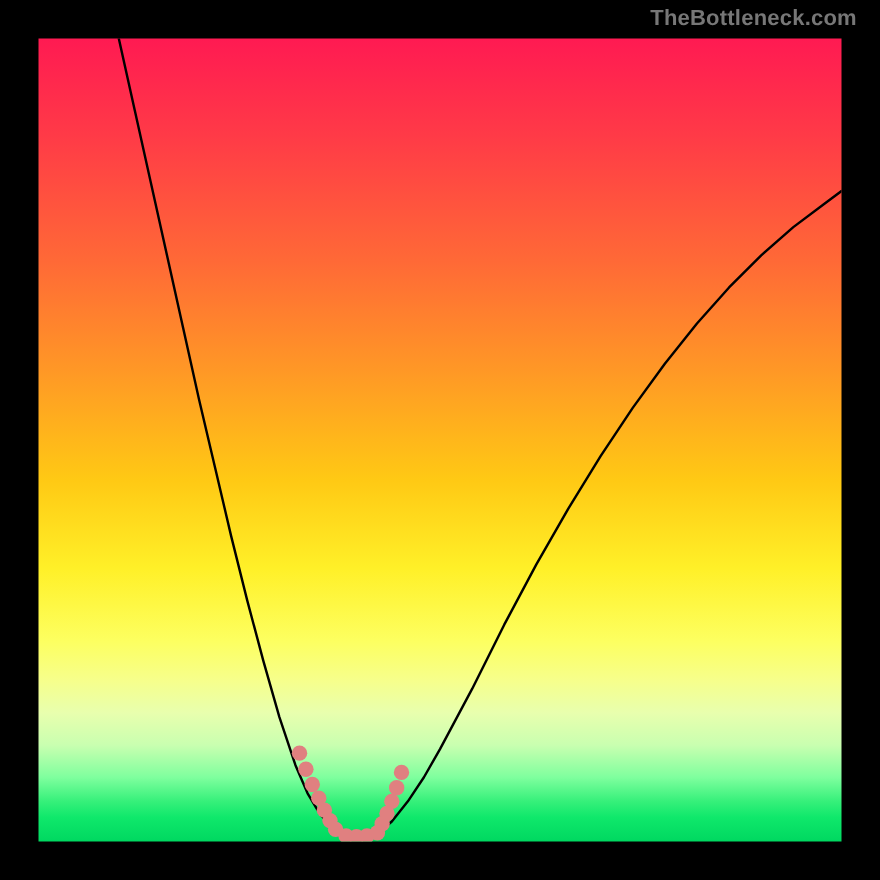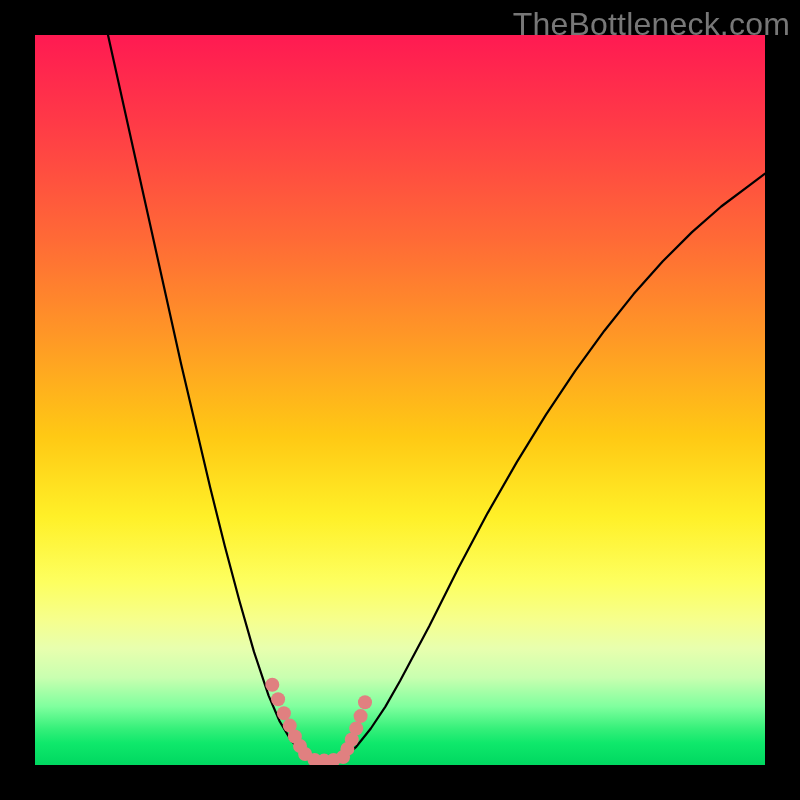--- a/index.html
+++ b/index.html
@@ -47,24 +47,24 @@
   svg.curves {
     position: absolute;
     left: 0;
     top: 0;
     width: 730px;
     height: 730px;
   }
   .watermark {
     position: absolute;
     top: 6px;
-    right: 10px;
+    right: 21px;
     color: #777;
-    font-size: 32px;
-    font-weight: 400;
+    font-size: 20px;
+    font-weight: 700;
     letter-spacing: 0.2px;
     user-select: none;
   }
 </style>
 </head>
 <body>
 
 <div class="frame">
   <div class="watermark">TheBottleneck.com</div>
 

